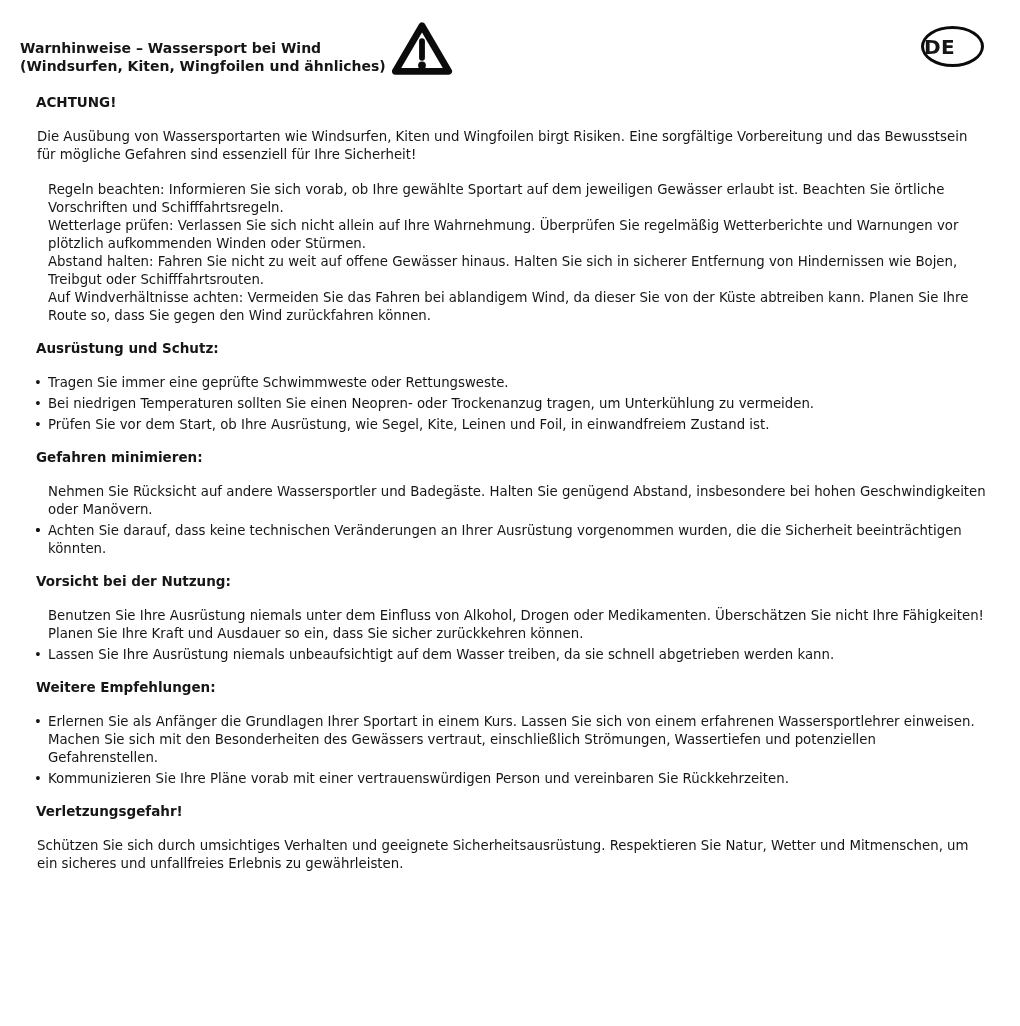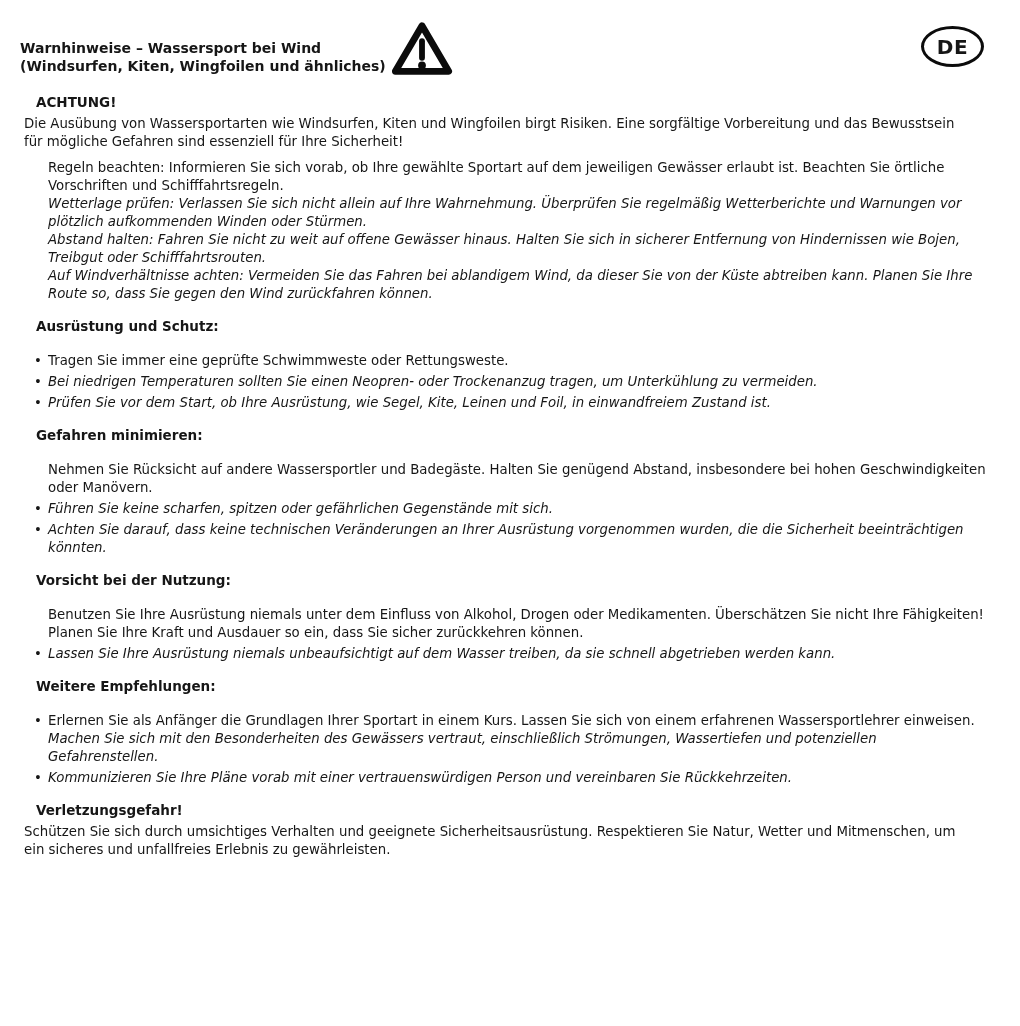--- a/index.html
+++ b/index.html
@@ -16,35 +16,35 @@
   .page { padding: 20px 22px 0 20px; height: 100%; }
 
   
   .header { display: flex; align-items: flex-start; }
   .title-block { font-weight: 700; font-size: 14px; line-height: 18px; margin-top: 19px; }
   .warning-triangle { width: 62px; height: 58px; margin-left: 5px; flex: none; }
   .badge {
     margin-left: auto; margin-right: 14px; margin-top: 6px;
     width: 63px; height: 41px;
     border: 3.5px solid #0b0b0b; border-radius: 50%;
-    display: flex; align-items: center; justify-content: center;
+    display: flex; align-items: center; 
     flex: none;
   }
   .badge-text { font-weight: 700; font-size: 20px; letter-spacing: 0.5px; line-height: 1; }
 
   
   .heading { font-size: 13.5px; font-weight: 700; margin: 14px 0 17px 16px; }
   .heading.tight { margin-bottom: 0; }
   .heading.first { margin-top: 15px; }
-  p.plain { margin: 4px; max-width: 935px; }
+  p.plain { margin: 17px; max-width: 935px; }
 
   
   .list { margin: 8px; }
   .item { position: relative; padding-left: 20px; margin: 0; max-width: 958px; }
-  .item + .item { margin-top: 3px; font-style: italic; }
+  .item + .item { margin-top: 3px; }
   .item.flush { margin-top: 0; }
   .tight-list .item + .item { margin-top: 0; }
   .dot { position: absolute; left: 6px; top: 0; }
 </style>
 </head>
 <body>
 
 <div class="page">
 
   <header class="header">
@@ -82,21 +82,21 @@
       <div class="item bullet"><span class="dot">•</span><span>Tragen Sie immer eine geprüfte Schwimmweste oder Rettungsweste.</span></div>
       <div class="item bullet"><span class="dot">•</span><span>Bei niedrigen Temperaturen sollten Sie einen Neopren- oder Trockenanzug tragen, um Unterkühlung zu vermeiden.</span></div>
       <div class="item bullet"><span class="dot">•</span><span>Prüfen Sie vor dem Start, ob Ihre Ausrüstung, wie Segel, Kite, Leinen und Foil, in einwandfreiem Zustand ist.</span></div>
     </div>
   </section>
 
   <section>
     <div class="heading">Gefahren minimieren:</div>
     <div class="list">
       <div class="item paragraph"><span>Nehmen Sie Rücksicht auf andere Wassersportler und Badegäste. Halten Sie genügend Abstand, insbesondere bei hohen Geschwindigkeiten oder Manövern.</span></div>
-      <div class="item bullet"><span class="dot">•</span><span>Führen Sie keine scharfen, spitzen oder gefährlichen Gegenstände mit sich.</span></div>
+      <div class="item bullet"><span class="dot">•</span></div>
       <div class="item bullet"><span class="dot">•</span><span>Achten Sie darauf, dass keine technischen Veränderungen an Ihrer Ausrüstung vorgenommen wurden, die die Sicherheit beeinträchtigen könnten.</span></div>
     </div>
   </section>
 
   <section>
     <div class="heading">Vorsicht bei der Nutzung:</div>
     <div class="list">
       <div class="item paragraph"><span>Benutzen Sie Ihre Ausrüstung niemals unter dem Einfluss von Alkohol, Drogen oder Medikamenten. Überschätzen Sie nicht Ihre Fähigkeiten! Planen Sie Ihre Kraft und Ausdauer so ein, dass Sie sicher zurückkehren können.</span></div>
       <div class="item bullet"><span class="dot">•</span><span>Lassen Sie Ihre Ausrüstung niemals unbeaufsichtigt auf dem Wasser treiben, da sie schnell abgetrieben werden kann.</span></div>
     </div>

